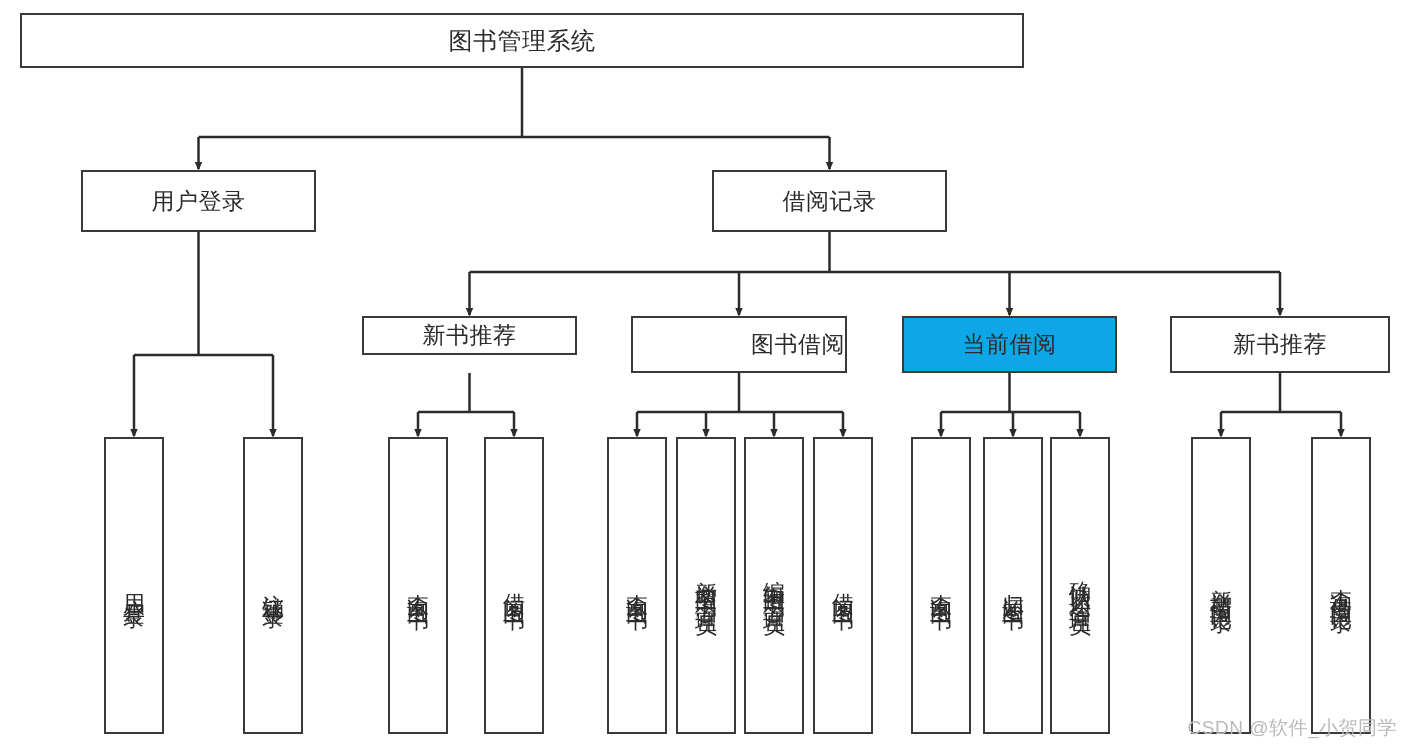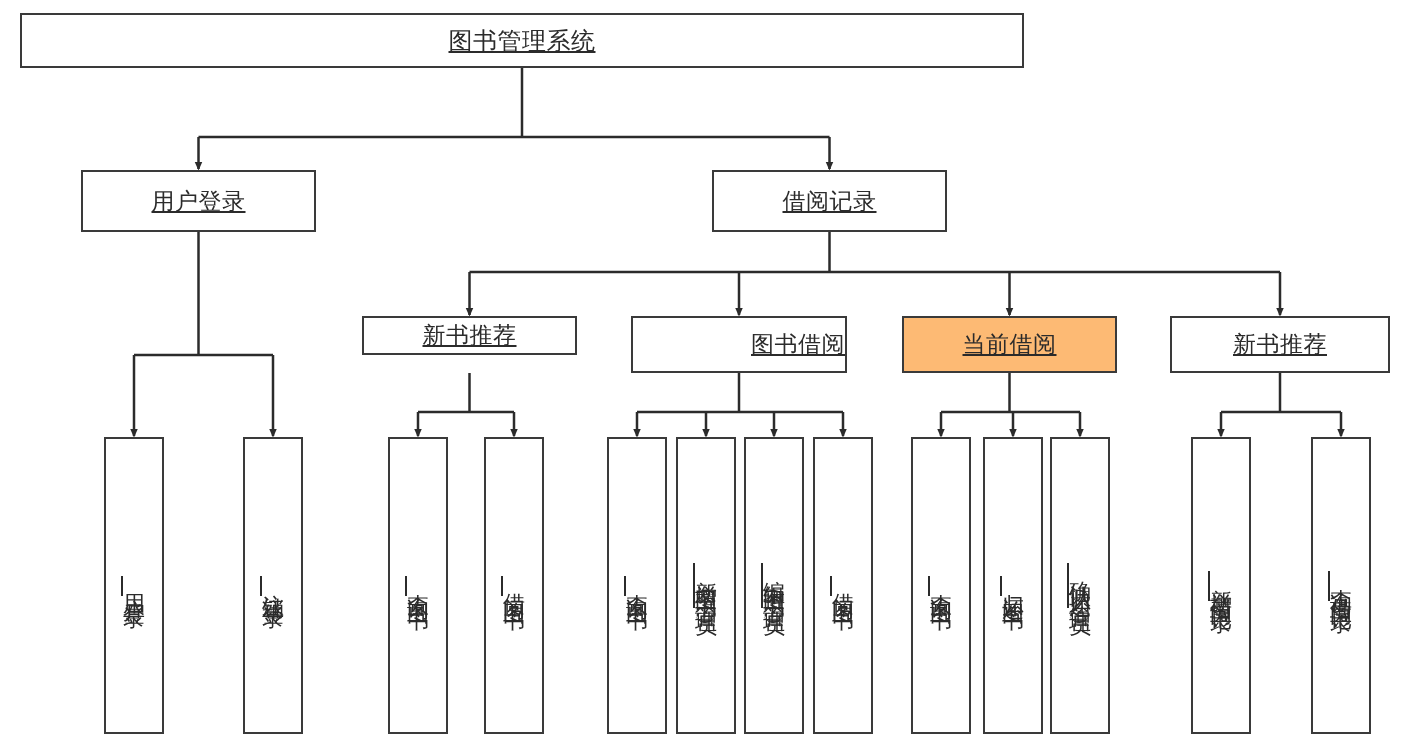--- a/index.html
+++ b/index.html
@@ -37,21 +37,20 @@
     display: flex;
     align-items: center;
     justify-content: center;
     overflow: hidden;
   }
   .node .label {
     color: #2b2b2b;
     white-space: pre;
     line-height: 1.15;
     text-align: center;
-    text-decoration: underline;
   }
   
   .node.horiz .label {
     font-size: 23px;
     letter-spacing: 0.5px;
   }
   .node.tier0 .label { font-size: 24px; }
   .node.tier1 .label { font-size: 23px; }
   .node.tier2 .label { font-size: 23px; }
   
@@ -134,21 +133,21 @@
       </div>
       <div class="node horiz tier1" style="left: 712px; top: 170px; width: 235px; height: 62px; border-color: rgb(58, 58, 58); background: rgb(255, 255, 255);">
         <span class="label" style="color: rgb(43, 43, 43);">借阅记录</span>
       </div>
       <div class="node horiz tier2" style="left: 362px; top: 316px; width: 215px; height: 39px; border-color: rgb(58, 58, 58); background: rgb(255, 255, 255);">
         <span class="label" style="color: rgb(43, 43, 43);">新书推荐</span>
       </div>
       <div class="node horiz tier2" style="left: 631px; top: 316px; width: 216px; height: 57px; border-color: rgb(58, 58, 58); background: rgb(255, 255, 255); justify-content: flex-end;">
         <span class="label" style="color: rgb(43, 43, 43);">图书借阅</span>
       </div>
-      <div class="node horiz tier2" style="left: 902px; top: 316px; width: 215px; height: 57px; border-color: rgb(58, 58, 58); background: #fdba74;">
+      <div class="node horiz tier2" style="left: 902px; top: 316px; width: 215px; height: 57px; border-color: rgb(58, 58, 58); background: #0ea5e9;">
         <span class="label" style="color: rgb(43, 43, 43);">当前借阅</span>
       </div>
       <div class="node horiz tier2" style="left: 1170px; top: 316px; width: 220px; height: 57px; border-color: rgb(58, 58, 58); background: rgb(255, 255, 255);">
         <span class="label" style="color: rgb(43, 43, 43);">新书推荐</span>
       </div>
       <div class="node vert" style="left: 104px; top: 437px; width: 60px; height: 297px; border-color: rgb(58, 58, 58); background: rgb(255, 255, 255);">
         <span class="label" style="color: rgb(43, 43, 43);">用户登录</span>
       </div>
       <div class="node vert" style="left: 243px; top: 437px; width: 60px; height: 297px; border-color: rgb(58, 58, 58); background: rgb(255, 255, 255);">
         <span class="label" style="color: rgb(43, 43, 43);">注销登录</span>
@@ -181,13 +180,14 @@
         <span class="label" style="color: rgb(43, 43, 43);">确认归还（管理员）</span>
       </div>
       <div class="node vert" style="left: 1191px; top: 437px; width: 60px; height: 297px; border-color: rgb(58, 58, 58); background: rgb(255, 255, 255);">
         <span class="label" style="color: rgb(43, 43, 43);">新增借阅记录</span>
       </div>
       <div class="node vert" style="left: 1311px; top: 437px; width: 60px; height: 297px; border-color: rgb(58, 58, 58); background: rgb(255, 255, 255);">
         <span class="label" style="color: rgb(43, 43, 43);">查询借阅记录</span>
       </div>
     </div>
 
+  <div id="watermark">CSDN @软件_小贺同学</div>
 </div>
 
 </body></html>

